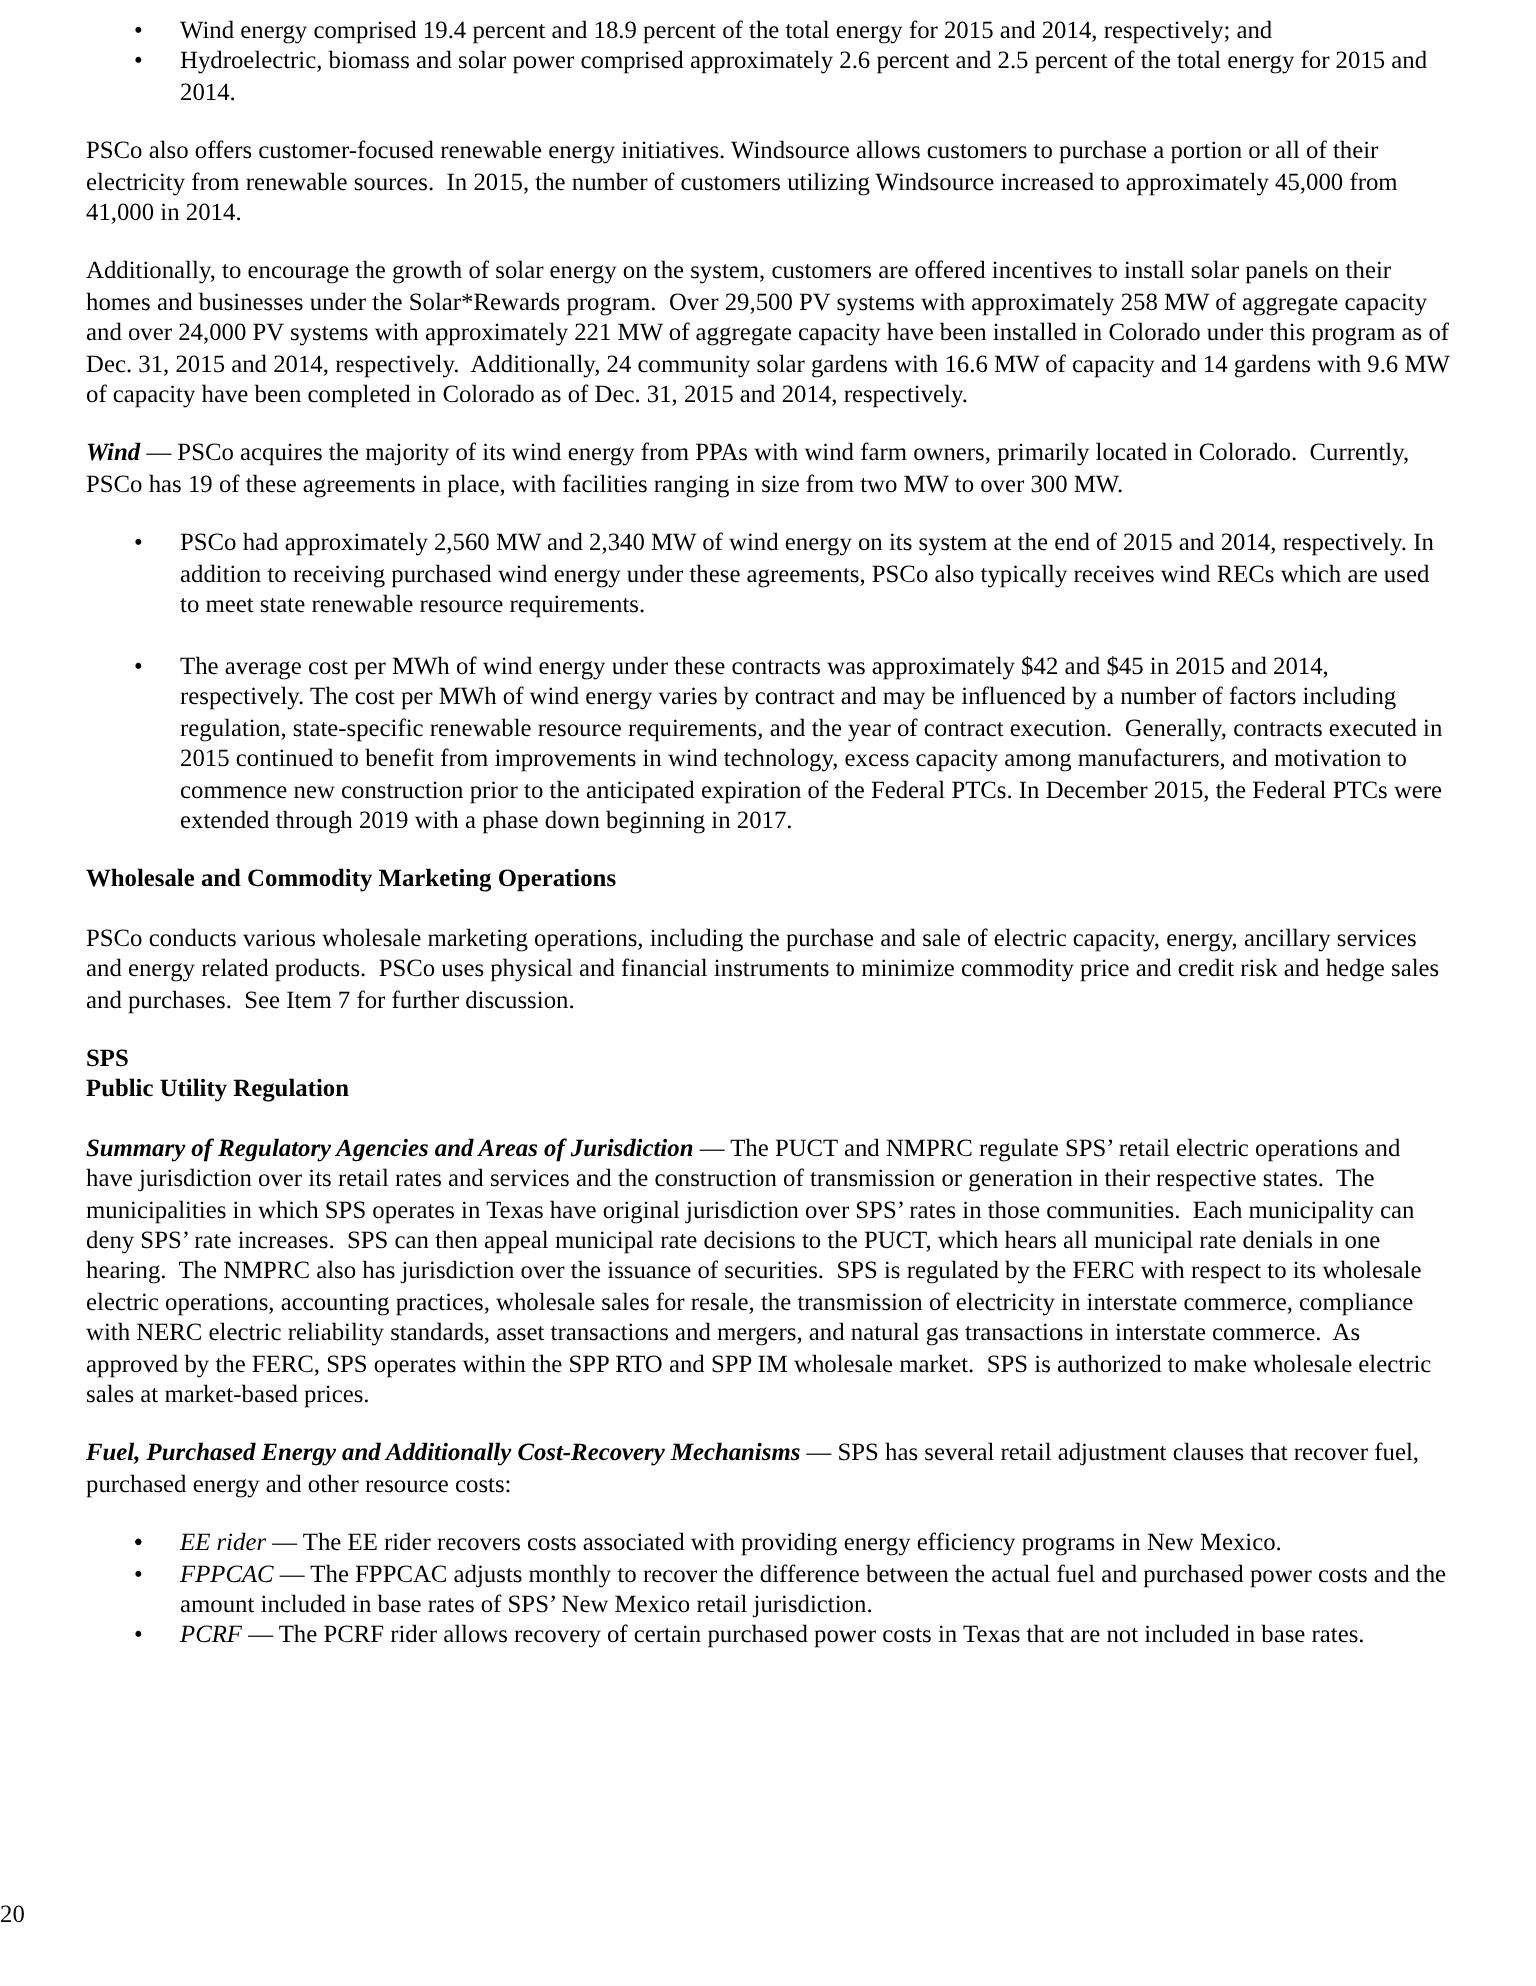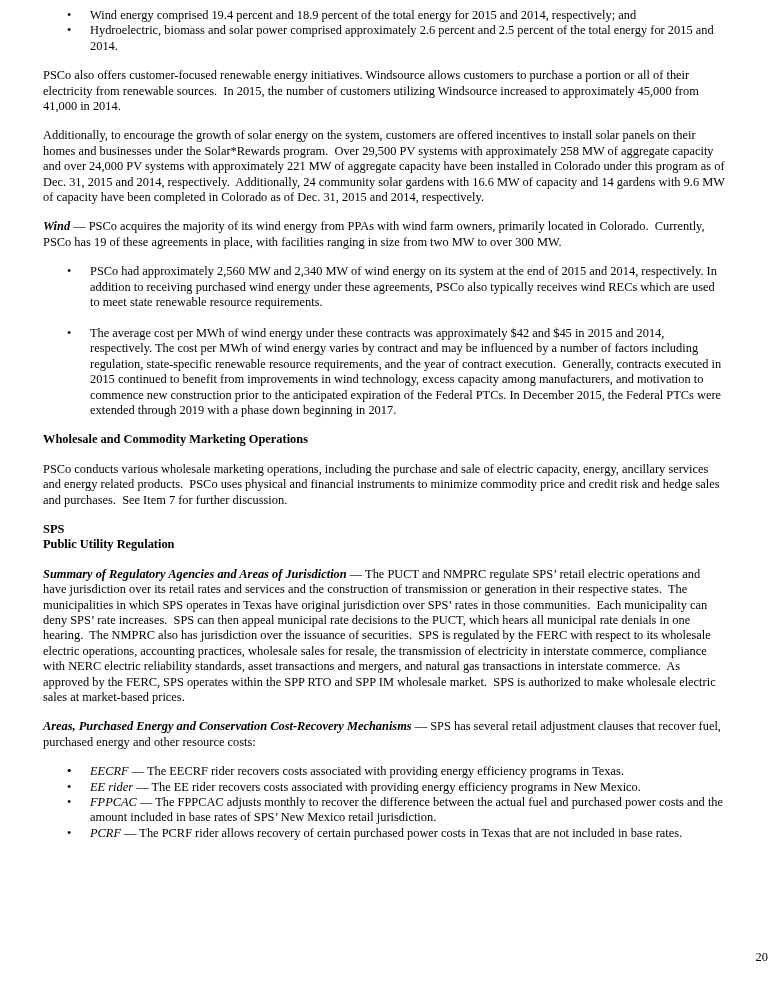--- a/index.html
+++ b/index.html
@@ -37,21 +37,21 @@
     position: absolute;
     left: 24px;
     top: 0;
   }
   .li-text { white-space: pre-wrap; }
   .page-number {
     position: absolute;
     bottom: 28px;
     left: 0;
     width: 768px;
-    text-align: right;
+    text-align: left;
   }
 </style>
 </head>
 <body>
 
 <div class="page">
   <div id="doc-body">
       <ul class="bullets">
         <li class="bullet-item"><span class="marker">•</span><span class="li-text">Wind energy comprised 19.4 percent and 18.9 percent of the total energy for 2015 and 2014, respectively; and</span></li>
         <li class="bullet-item"><span class="marker">•</span><span class="li-text">Hydroelectric, biomass and solar power comprised approximately 2.6 percent and 2.5 percent of the total energy for 2015 and 2014.</span></li>
@@ -61,23 +61,23 @@
       <div class="block"><span class="lead-bold-italic">Wind</span> — PSCo acquires the majority of its wind energy from PPAs with wind farm owners, primarily located in Colorado.  Currently, PSCo has 19 of these agreements in place, with facilities ranging in size from two MW to over 300 MW.</div>
       <ul class="bullets spaced">
         <li class="bullet-item"><span class="marker">•</span><span class="li-text">PSCo had approximately 2,560 MW and 2,340 MW of wind energy on its system at the end of 2015 and 2014, respectively. In addition to receiving purchased wind energy under these agreements, PSCo also typically receives wind RECs which are used to meet state renewable resource requirements.</span></li>
         <li class="bullet-item"><span class="marker">•</span><span class="li-text">The average cost per MWh of wind energy under these contracts was approximately $42 and $45 in 2015 and 2014, respectively. The cost per MWh of wind energy varies by contract and may be influenced by a number of factors including regulation, state-specific renewable resource requirements, and the year of contract execution.  Generally, contracts executed in 2015 continued to benefit from improvements in wind technology, excess capacity among manufacturers, and motivation to commence new construction prior to the anticipated expiration of the Federal PTCs. In December 2015, the Federal PTCs were extended through 2019 with a phase down beginning in 2017.</span></li>
       </ul>
       <div class="heading">Wholesale and Commodity Marketing Operations</div>
       <div class="block">PSCo conducts various wholesale marketing operations, including the purchase and sale of electric capacity, energy, ancillary services and energy related products.  PSCo uses physical and financial instruments to minimize commodity price and credit risk and hedge sales and purchases.  See Item 7 for further discussion.</div>
       <div class="center-heading">SPS</div>
       <div class="heading tight">Public Utility Regulation</div>
       <div class="block"><span class="lead-bold-italic">Summary of Regulatory Agencies and Areas of Jurisdiction</span> — The PUCT and NMPRC regulate SPS’ retail electric operations and have jurisdiction over its retail rates and services and the construction of transmission or generation in their respective states.  The municipalities in which SPS operates in Texas have original jurisdiction over SPS’ rates in those communities.  Each municipality can deny SPS’ rate increases.  SPS can then appeal municipal rate decisions to the PUCT, which hears all municipal rate denials in one hearing.  The NMPRC also has jurisdiction over the issuance of securities.  SPS is regulated by the FERC with respect to its wholesale electric operations, accounting practices, wholesale sales for resale, the transmission of electricity in interstate commerce, compliance with NERC electric reliability standards, asset transactions and mergers, and natural gas transactions in interstate commerce.  As approved by the FERC, SPS operates within the SPP RTO and SPP IM wholesale market.  SPS is authorized to make wholesale electric sales at market-based prices.</div>
-      <div class="block"><span class="lead-bold-italic">Areas, Purchased Energy and Conservation Cost-Recovery Mechanisms</span> — SPS has several retail adjustment clauses that recover fuel, purchased energy and other resource costs:</div>
+      <div class="block"><span class="lead-bold-italic">Fuel, Purchased Energy and Additionally Cost-Recovery Mechanisms</span> — SPS has several retail adjustment clauses that recover fuel, purchased energy and other resource costs:</div>
       <ul class="bullets">
         <li class="bullet-item"><span class="marker">•</span></li>
-        <li class="bullet-item"><span class="marker">•</span><span class="li-text"><span class="lead-italic">EECRF</span> — The EECRF rider recovers costs associated with providing energy efficiency programs in Texas.</span></li>
+        <li class="bullet-item"><span class="marker">•</span></li>
         <li class="bullet-item"><span class="marker">•</span><span class="li-text"><span class="lead-italic">EE rider</span> — The EE rider recovers costs associated with providing energy efficiency programs in New Mexico.</span></li>
         <li class="bullet-item"><span class="marker">•</span><span class="li-text"><span class="lead-italic">FPPCAC</span> — The FPPCAC adjusts monthly to recover the difference between the actual fuel and purchased power costs and the amount included in base rates of SPS’ New Mexico retail jurisdiction.</span></li>
         <li class="bullet-item"><span class="marker">•</span><span class="li-text"><span class="lead-italic">PCRF</span> — The PCRF rider allows recovery of certain purchased power costs in Texas that are not included in base rates.</span></li>
       </ul>
     </div>
   <div class="page-number">20</div>
 </div>
 
 </body></html>

